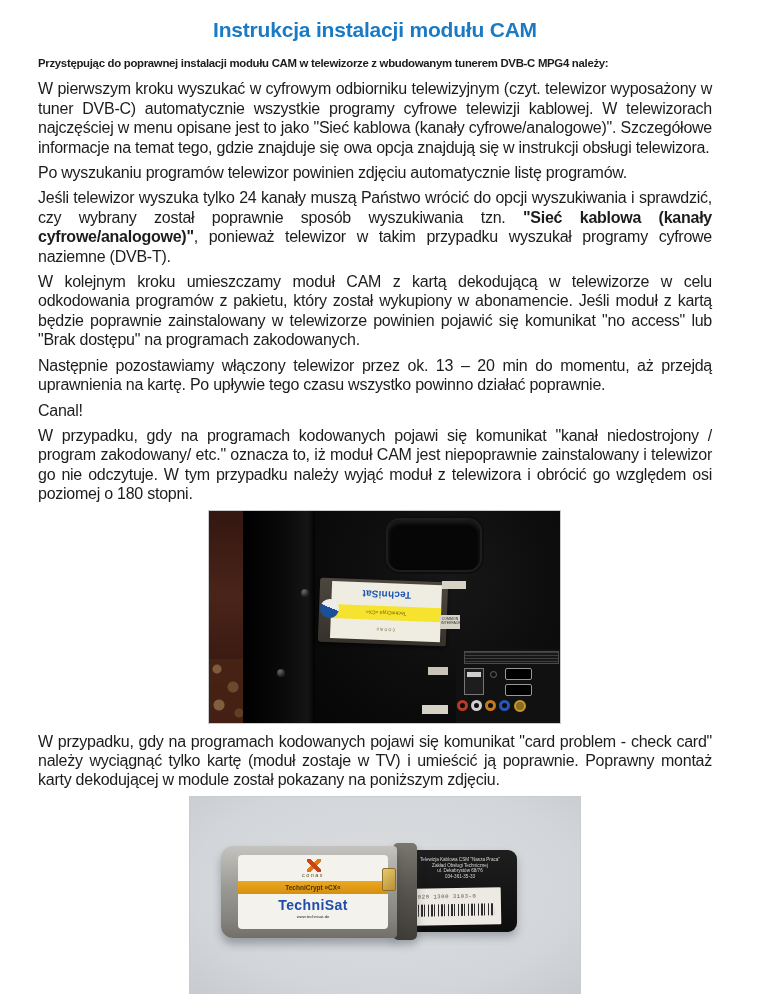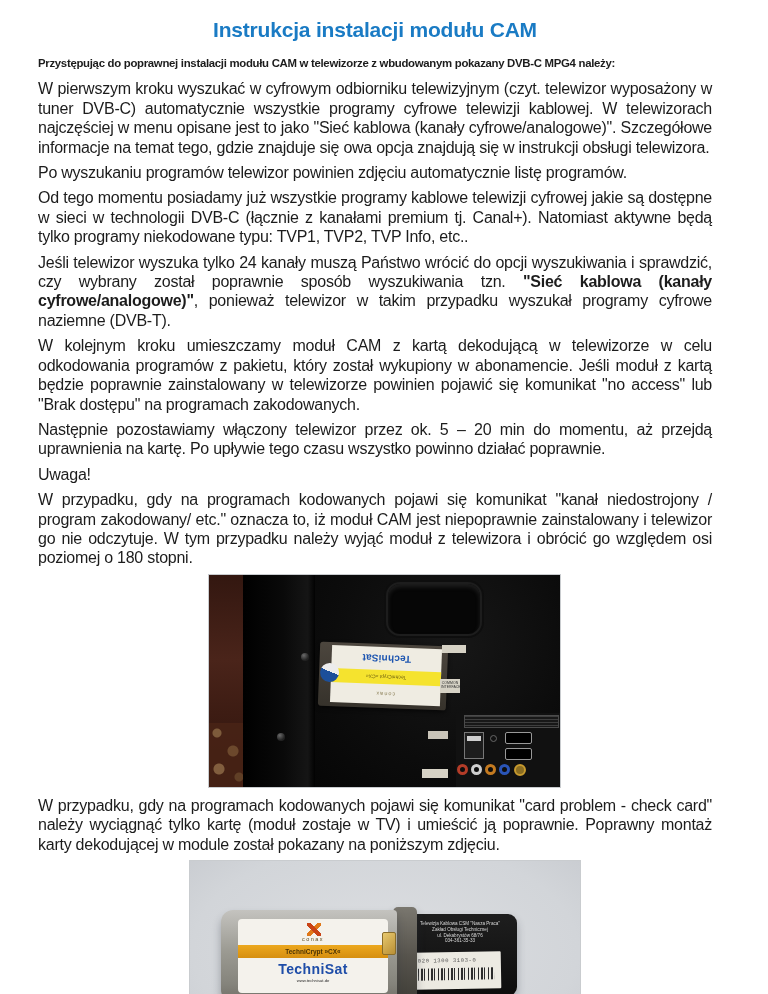--- a/index.html
+++ b/index.html
@@ -137,35 +137,34 @@
   .mod-url { left: 0; top: 59px; width: 100%; text-align: center;
     font-size: 4.2px; color: #2a2a2a; }
 </style>
 </head>
 <body>
 
 <div class="page">
 
   <h1 class="doc-title">Instrukcja instalacji modułu CAM</h1>
 
-  <p class="body bold">Przystępując do poprawnej instalacji modułu CAM w telewizorze z wbudowanym pokazany DVB-C MPG4 należy:</p>
+  <p class="body bold">Przystępując do poprawnej instalacji modułu CAM w telewizorze z wbudowanym tunerem DVB-C MPG4 należy:</p>
 
   <p class="body">W pierwszym kroku wyszukać w cyfrowym odbiorniku telewizyjnym (czyt. telewizor wyposażony w tuner DVB-C) automatycznie wszystkie programy cyfrowe telewizji kablowej. W telewizorach najczęściej w menu opisane jest to jako "Sieć kablowa (kanały cyfrowe/analogowe)". Szczegółowe informacje na temat tego, gdzie znajduje się owa opcja znajdują się w instrukcji obsługi telewizora.</p>
 
   <p class="body">Po wyszukaniu programów telewizor powinien zdjęciu automatycznie listę programów.</p>
 
-  <p class="body">Od tego momentu posiadamy już wszystkie programy kablowe telewizji cyfrowej jakie są dostępne w sieci w technologii DVB-C (łącznie z kanałami premium tj. Canal+). Natomiast aktywne będą tylko programy niekodowane typu: TVP1, TVP2, TVP Info, etc..</p>
 
   <p class="body"><span>Jeśli telewizor wyszuka tylko 24 kanały muszą Państwo wrócić do opcji wyszukiwania i sprawdzić, czy wybrany został poprawnie sposób wyszukiwania tzn. </span><span class="inline-bold">"Sieć kablowa (kanały cyfrowe/analogowe)"</span><span>, ponieważ telewizor w takim przypadku wyszukał programy cyfrowe naziemne (DVB-T).</span></p>
 
   <p class="body">W kolejnym kroku umieszczamy moduł CAM z kartą dekodującą w telewizorze w celu odkodowania programów z pakietu, który został wykupiony w abonamencie. Jeśli moduł z kartą będzie poprawnie zainstalowany w telewizorze powinien pojawić się komunikat "no access" lub "Brak dostępu" na programach zakodowanych.</p>
 
-  <p class="body">Następnie pozostawiamy włączony telewizor przez ok. 5 – 20 min do momentu, aż przejdą uprawnienia na kartę. Po upływie tego czasu wszystko powinno działać poprawnie.</p>
-
-  <p class="body">Uwaga!</p>
+  <p class="body">Następnie pozostawiamy włączony telewizor przez ok. 13 – 20 min do momentu, aż przejdą uprawnienia na kartę. Po upływie tego czasu wszystko powinno działać poprawnie.</p>
+
+  <p class="body">Canal!</p>
 
   <p class="body">W przypadku, gdy na programach kodowanych pojawi się komunikat "kanał niedostrojony / program zakodowany/ etc." oznacza to, iż moduł CAM jest niepoprawnie zainstalowany i telewizor go nie odczytuje. W tym przypadku należy wyjąć moduł z telewizora i obrócić go względem osi poziomej o 180 stopni.</p>
 
   <div class="photo" id="photo-tv">
     <div class="wood"></div>
     <div class="wood-pattern"></div>
     <div class="tv-bezel"></div>
     <div class="tv-panel"></div>
     <div class="handle"></div>
     <div class="screw s1"></div>

